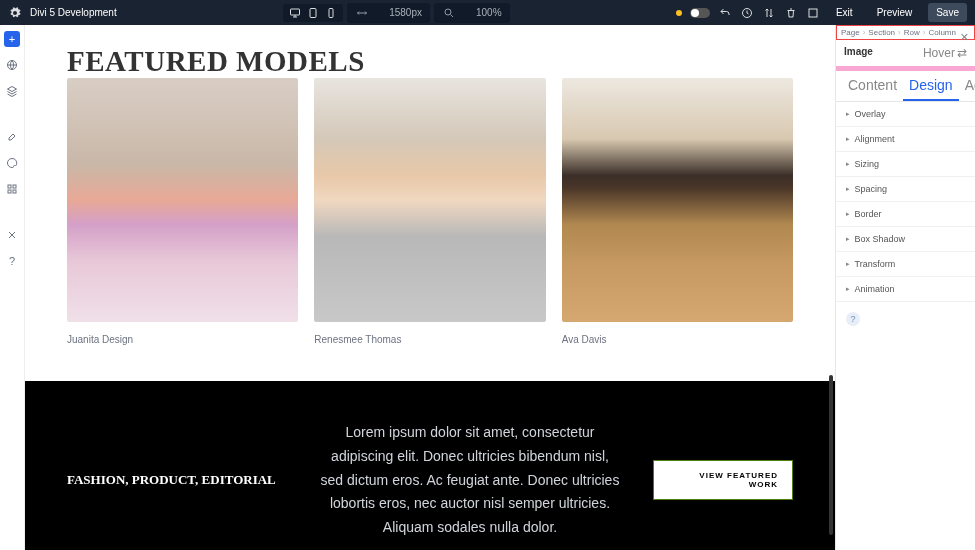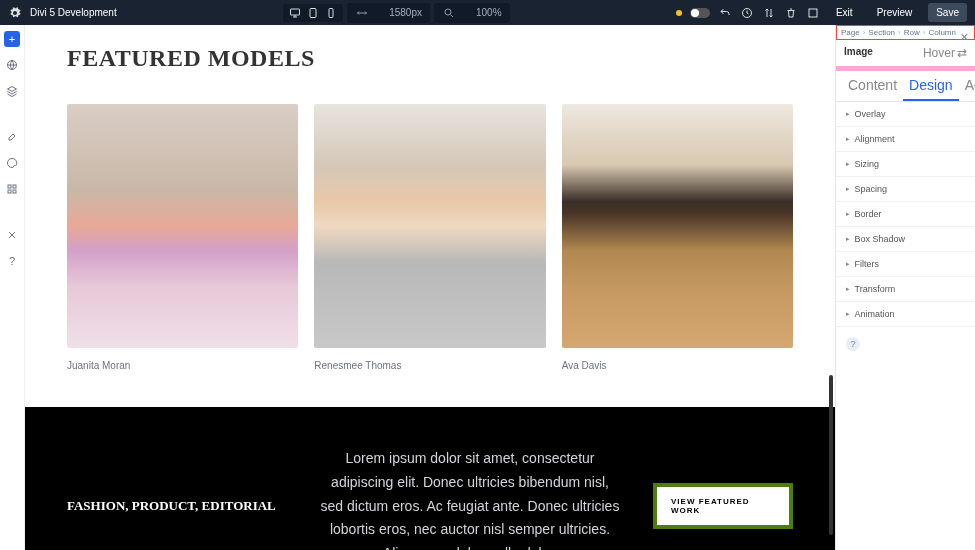--- a/index.html
+++ b/index.html
@@ -17,34 +17,34 @@
 .toggle{width:20px;height:10px;background:#555;border-radius:5px;position:relative}
 .toggle::after{content:"";position:absolute;width:8px;height:8px;background:#fff;border-radius:50%;top:1px;left:1px}
 .dot{width:6px;height:6px;border-radius:50%;background:#fbbf24}
 .main{display:flex;height:525px}
 .sidebar{width:25px;background:#fff;border-right:1px solid #eee;display:flex;flex-direction:column;align-items:center;padding-top:6px;gap:10px}
 .sb-ico{width:16px;height:16px;border-radius:3px;display:flex;align-items:center;justify-content:center;color:#6b7280;cursor:pointer;font-size:11px}
 .sb-ico.active{background:#2563eb;color:#fff}
 .sb-gap{height:10px}
 .canvas{flex:1;background:#fff;overflow:auto;position:relative}
 .content{padding:20px 42px 0 42px}
-h1.ft{font-family:Georgia,serif;font-size:24px;font-weight:700;letter-spacing:.5px;margin-bottom:32px;text-transform:uppercase}
+h1.ft{font-family:Georgia,serif;font-size:29px;font-weight:700;letter-spacing:.5px;text-transform:uppercase}
 .grid{display:flex;gap:16px}
 .card{flex:1}
 .img{width:100%;height:244px;border-radius:2px}
 .img1{background:linear-gradient(180deg,#d9cec5 0%,#c9b8a8 35%,#e8a896 50%,#d4a0c8 60%,#e8c8d8 75%,#f0e0e8 100%)}
 .img2{background:linear-gradient(180deg,#e8e4df 0%,#d4c8b8 25%,#e8c8a8 40%,#f0d8c0 50%,#b8b8b8 65%,#c8c8c8 100%)}
 .img3{background:linear-gradient(180deg,#ede8e0 0%,#d8c8b0 25%,#3a2f28 40%,#4a3528 45%,#b08850 60%,#c49860 75%,#d4a870 100%)}
 .caption{font-size:10px;color:#6b7280;margin-top:12px}
 .dark-sec{background:#000;color:#fff;margin-top:36px;padding:40px 42px;display:flex;align-items:center;gap:32px}
 .ds-left{flex:0 0 220px}
 .ds-left h2{font-family:Georgia,serif;font-size:13px;line-height:1.3;font-weight:700;text-transform:uppercase}
 .ds-center{flex:1;text-align:center;font-size:14px;line-height:1.7;color:#d1d5db}
 .ds-right{flex:0 0 140px}
-.cta{background:#fff;color:#000;border:4px solid #4d7c0f;padding:10px 14px;font-size:8px;letter-spacing:1px;text-align:left;cursor:pointer;font-weight:600}
+.cta{background:#fff;color:#000;border:1px solid #4d7c0f;padding:10px 14px;font-size:8px;letter-spacing:1px;text-align:right;cursor:pointer;font-weight:600}
 .scroll-ind{position:absolute;right:2px;top:350px;width:4px;height:160px;background:#333;border-radius:2px}
 .rpanel{width:140px;background:#fff;border-left:1px solid #e5e7eb;font-size:9px}
 .crumbs{border:1px solid #ef4444;margin:0;padding:2px 4px;display:flex;align-items:center;gap:3px;font-size:8px;color:#6b7280}
 .crumbs span.sep{color:#bbb}
 .panel-close{position:absolute;right:6px;top:31px;cursor:pointer;font-size:11px;color:#888}
 .phdr{display:flex;justify-content:space-between;align-items:flex-start;padding:6px 8px;border-bottom:5px solid #f9a8d4}
 .phdr-title{font-size:10px;font-weight:600}
 .hover-btn{font-size:12px;color:#888;display:flex;align-items:center;gap:2px;cursor:pointer}
 .tabs{display:flex;border-bottom:1px solid #e5e7eb;padding:0 6px;align-items:center}
 .tab{padding:6px 6px;font-size:14px;color:#888;cursor:pointer;border-bottom:2px solid transparent}
@@ -179,21 +179,21 @@
       </span>
     <span class="sb-ico">?</span>
   </div>
 
   <div class="canvas">
     <div class="content">
       <h1 class="ft">FEATURED MODELS</h1>
       <div class="grid">
         <div class="card">
           <div class="img img1"></div>
-          <div class="caption">Juanita Moran</div>
+          <div class="caption">Juanita Design</div>
         </div>
         <div class="card">
           <div class="img img2"></div>
           <div class="caption">Renesmee Thomas</div>
         </div>
         <div class="card">
           <div class="img img3"></div>
           <div class="caption">Ava Davis</div>
         </div>
       </div>
@@ -230,18 +230,17 @@
       <span class="tab active">Design</span>
       <span class="tab">Advanced</span>
 
     </div>
     <div class="sect">Overlay</div>
     <div class="sect">Alignment</div>
     <div class="sect">Sizing</div>
     <div class="sect">Spacing</div>
     <div class="sect">Border</div>
     <div class="sect">Box Shadow</div>
-    <div class="sect">Filters</div>
     <div class="sect">Transform</div>
     <div class="sect">Animation</div>
     <div class="help">?</div>
   </div>
 </div>
 
 </body></html>

